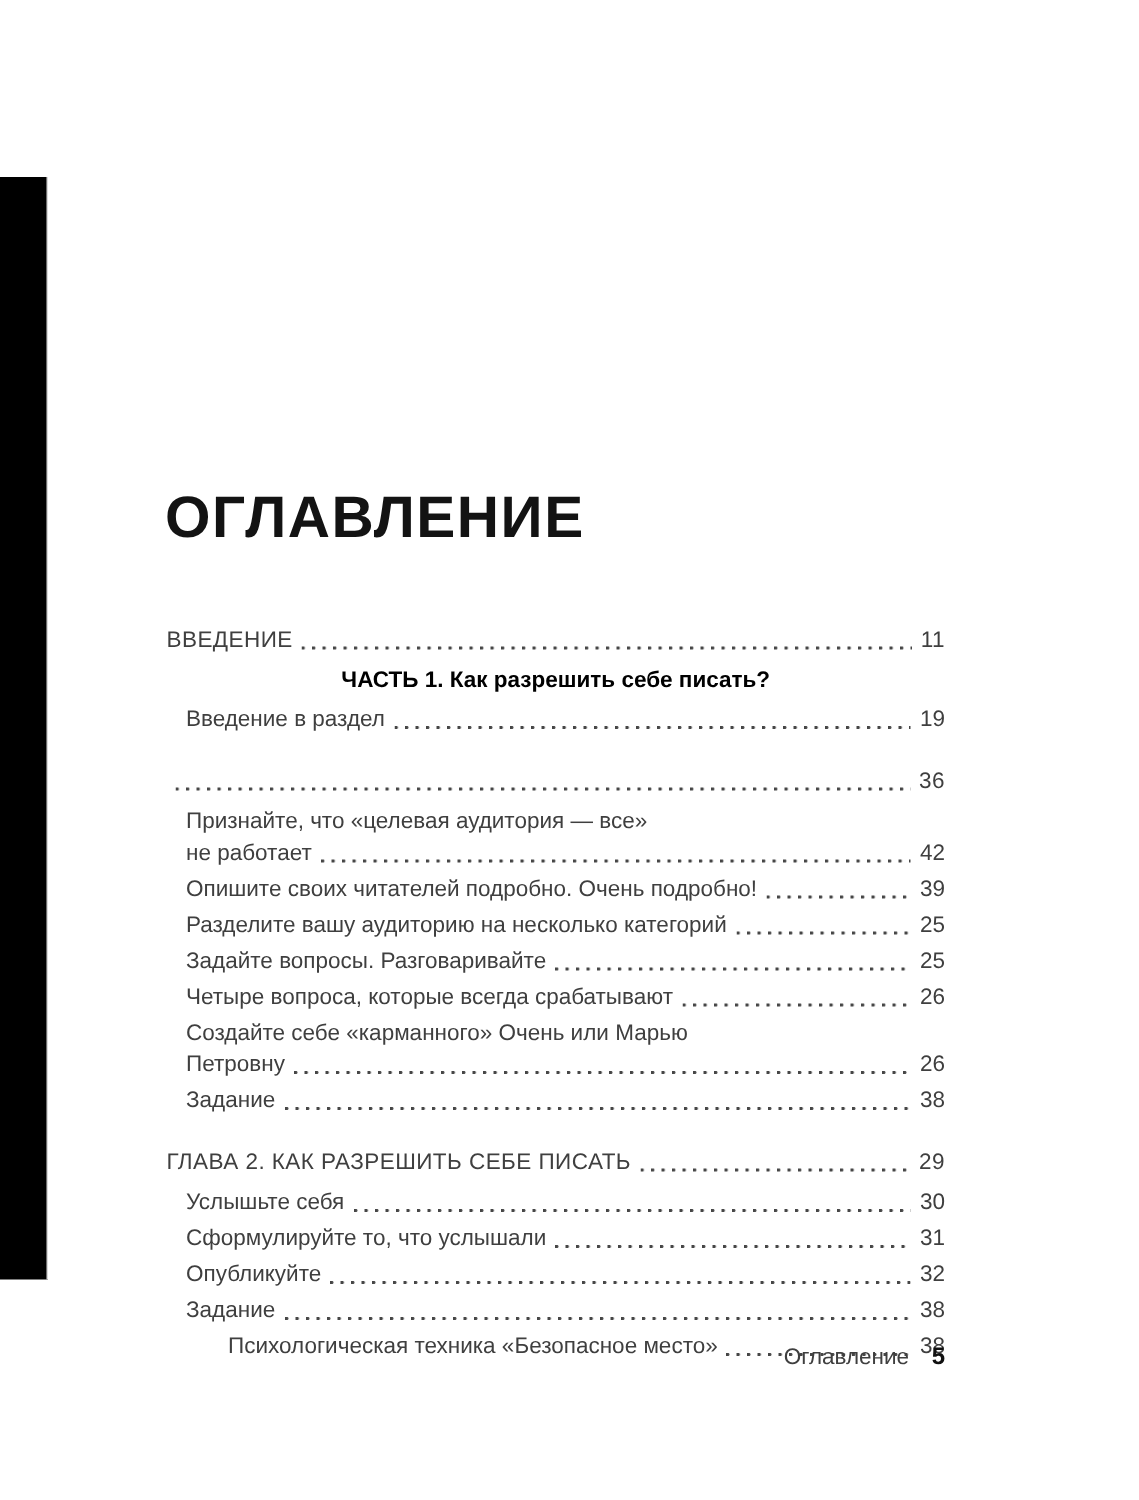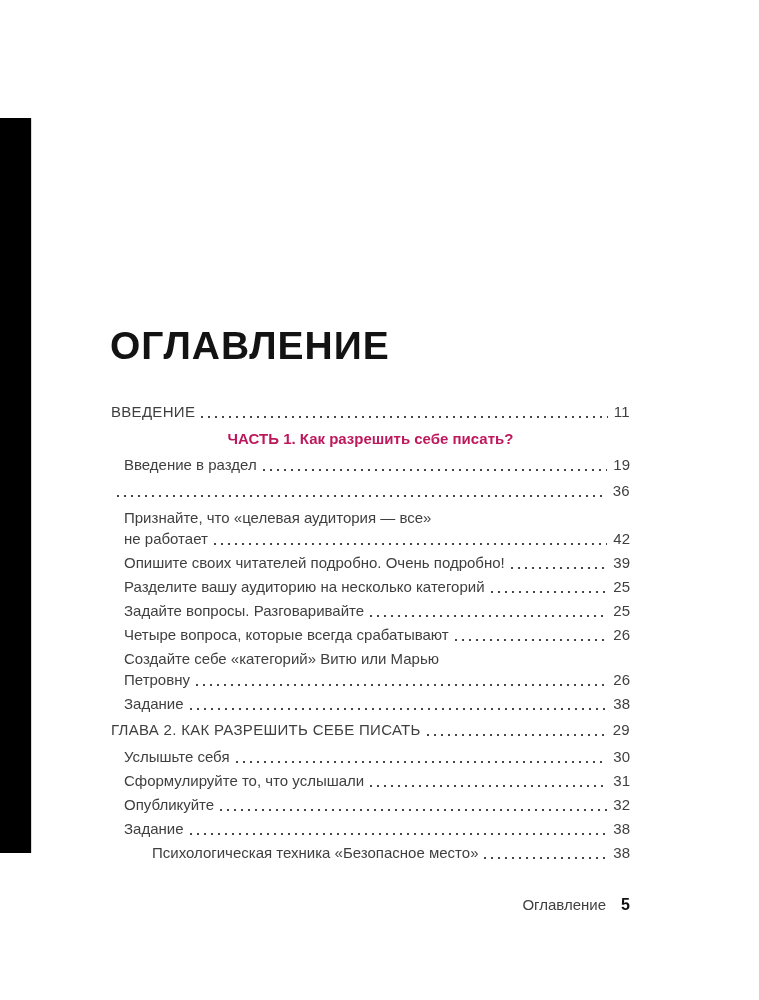--- a/index.html
+++ b/index.html
@@ -66,29 +66,29 @@
     background-size: 7px 2px;
     background-repeat: repeat-x;
     background-position: left bottom;
     min-width: 10px;
   }
   .row .page-num {
     flex: 0 0 auto;
     text-align: center;
   }
   .row.chapter {
-    margin-top: 5px;
+    margin-top: 20px;
     margin-bottom: 6px;
     letter-spacing: 0.3px;
   }
   .row.part {
     display: block;
     text-align: center;
     font-weight: bold;
-    color: #be185d;
+    color: #000000;
     margin: 3px 0 5px 0;
   }
   .row.sub, .row.sub-wrap, .row.sub-cont {
     padding-left: 13px;
   }
   .row.sub-wrap {
     margin-bottom: 0;
   }
   .row.subsub {
     padding-left: 41px;
@@ -171,21 +171,21 @@
       <span class="page-num">25</span>
     </div>
 
     <div class="row sub">
       <span class="label">Четыре вопроса, которые всегда срабатывают</span>
       <span class="leader"></span>
       <span class="page-num">26</span>
     </div>
 
     <div class="row sub-wrap">
-      <span class="label">Создайте себе «категорий» Витю или Марью</span>
+      <span class="label">Создайте себе «карманного» Очень или Марью</span>
     </div>
 
     <div class="row sub-cont">
       <span class="label">Петровну</span>
       <span class="leader"></span>
       <span class="page-num">26</span>
     </div>
 
     <div class="row sub">
       <span class="label">Задание</span>

